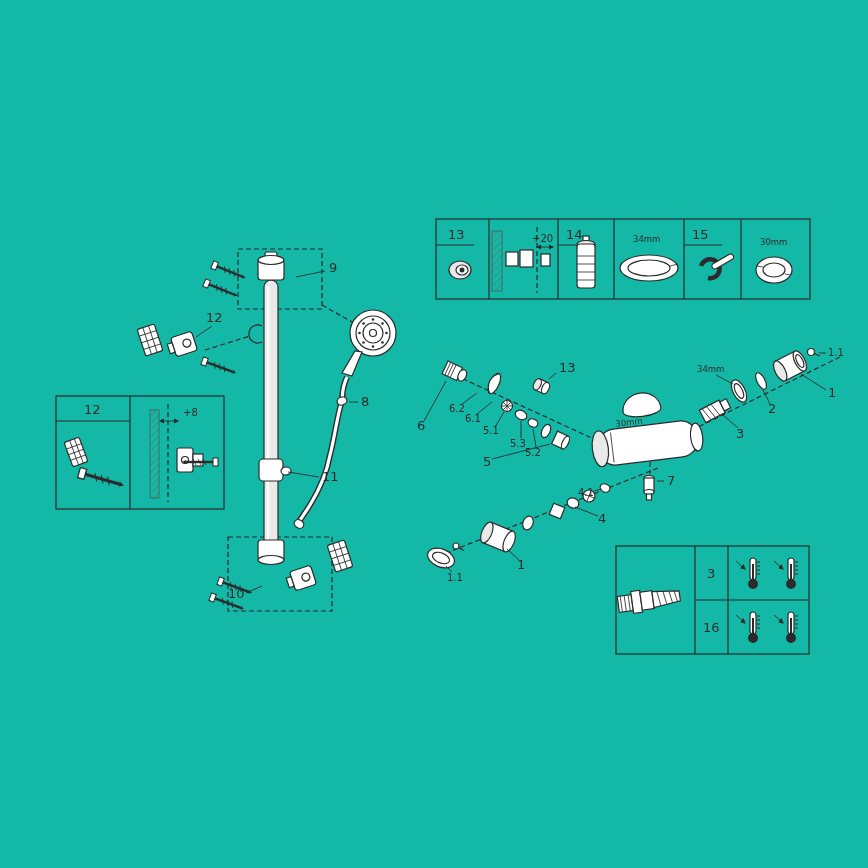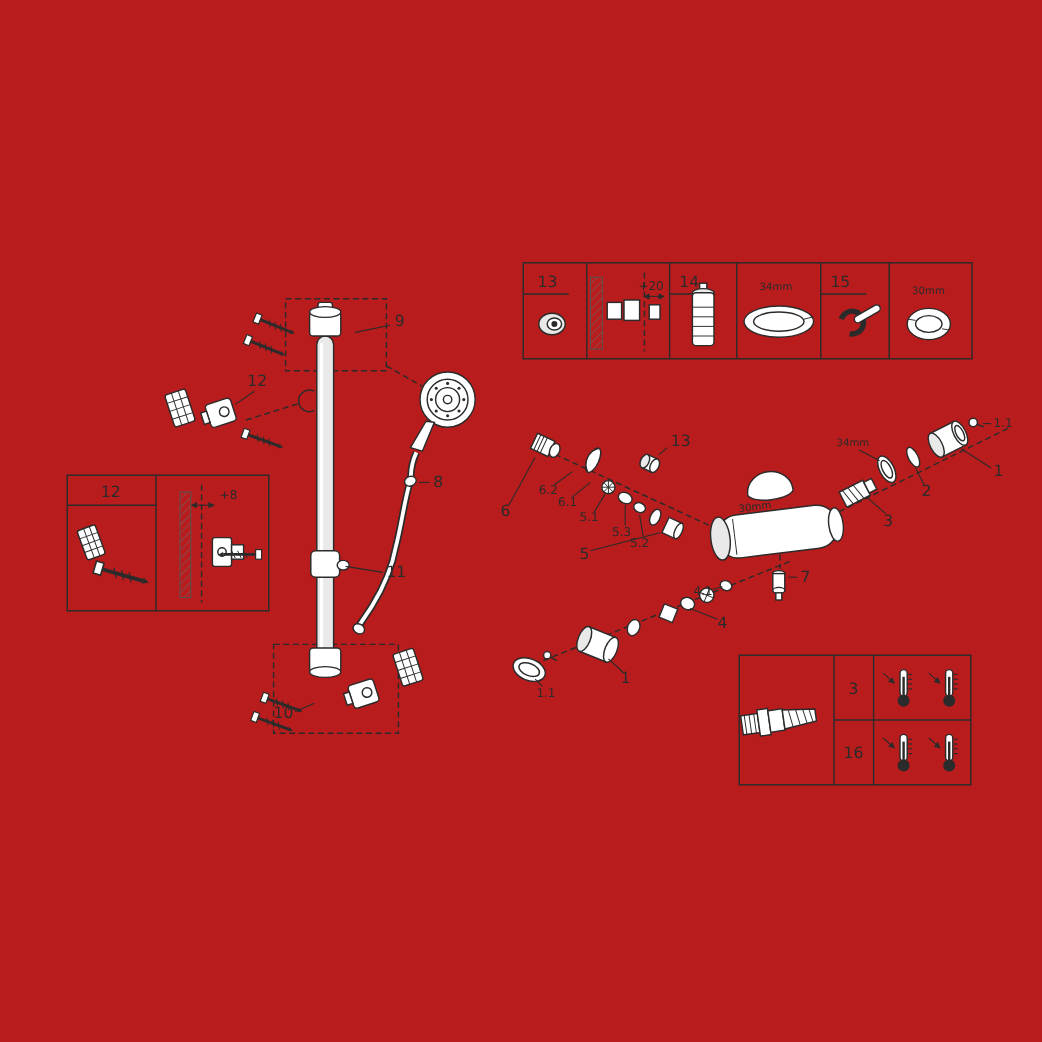--- a/index.html
+++ b/index.html
@@ -1,16 +1,16 @@
 <!DOCTYPE html>
 <html><head>
 <meta charset="utf-8">
 <style>
   html, body { margin: 0; padding: 0; background: #ffffff; }
-  #stage { width: 868px; height: 868px; position: relative; background: #b91c1c; text-decoration: underline; }
+  #stage { width: 868px; height: 868px; position: relative; background: #14b8a6; text-decoration: underline; }
   svg { display: block; }
   svg text { font-family: "DejaVu Sans", sans-serif; fill: #2b2b2b; }
   .callout     { font-size: 13px; }
   .callout-sub { font-size: 10px; }
   .dim         { font-size: 8.5px; }
   .dim-lg      { font-size: 10px; }
   .ln     { stroke: #2b2b2b; stroke-width: 1.2; fill: none; }
   .thin   { stroke: #2b2b2b; stroke-width: 0.8; fill: none; }
   .part   { stroke: #2b2b2b; stroke-width: 1.2; fill: #ffffff; }
   .shaded { fill: #e9e9e9; }

